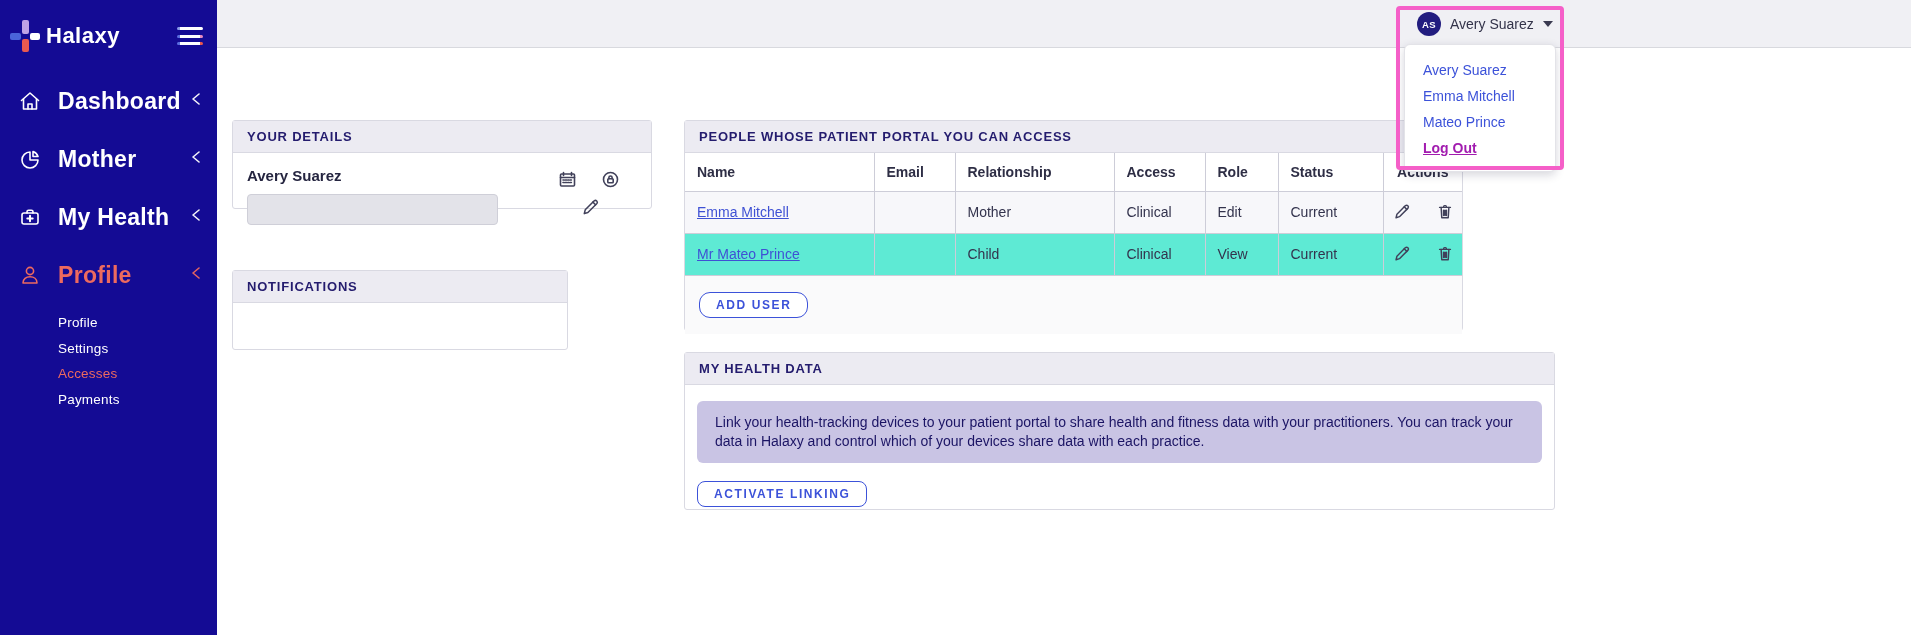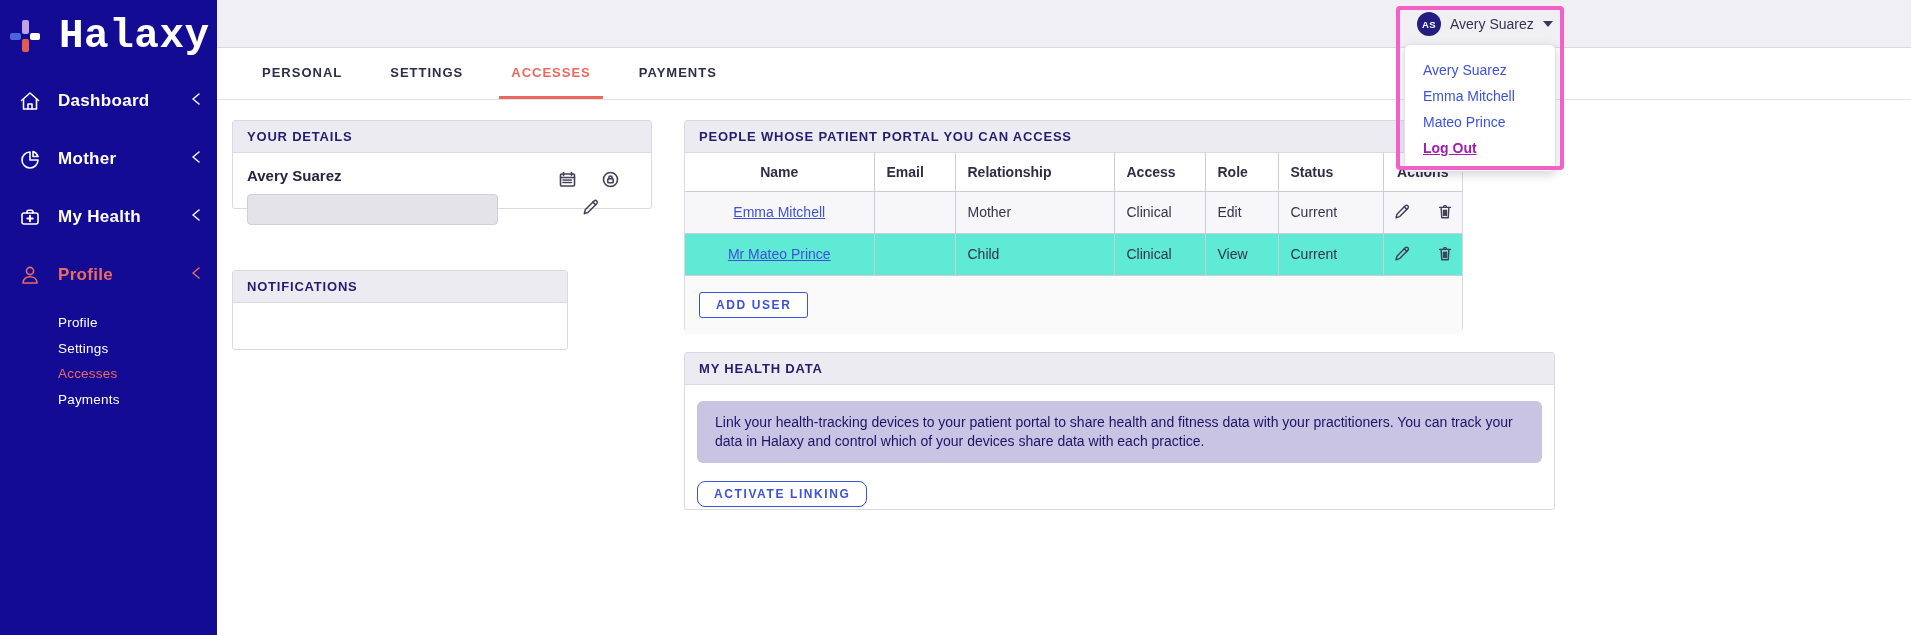--- a/index.html
+++ b/index.html
@@ -8,30 +8,30 @@
   .app { position:relative; width:1911px; height:635px; overflow:hidden; background:#fff; }
 
   
   .sidebar { position:absolute; left:0; top:0; width:217px; height:635px; background:#140b94; color:#fff; z-index:10; }
   .logo-row { display:flex; align-items:center; height:72px; padding:0 14px 0 10px; }
   .logo-cross { position:relative; width:30px; height:36px; flex:0 0 auto; }
   .logo-cross .v-top { position:absolute; left:12px; top:2px;  width:7px; height:14px; background:#bfa3e6; border-radius:2px; }
   .logo-cross .v-bot { position:absolute; left:12px; top:21px; width:7px; height:13px; background:#e85a50; border-radius:2px; }
   .logo-cross .h-left{ position:absolute; left:0;  top:15px; width:11px; height:7px; background:#4a64d9; border-radius:2px; }
   .logo-cross .h-right{position:absolute; left:20px; top:15px; width:10px; height:7px; background:#ffffff; border-radius:2px; }
-  .logo-text { font-size:41px; font-weight:bold; letter-spacing:.5px; color:#fff; margin-left:19px;font-family:Liberation Mono, monospace; }
+  .logo-text { font-size:22px; font-weight:bold; letter-spacing:.5px; color:#fff; margin-left:6px; }
   .burger { margin-left:auto; width:26px; height:18px; display:flex; flex-direction:column; justify-content:space-between; cursor:pointer; }
   .burger i { display:block; height:3px; border-radius:2px; background:#fff; }
   .burger i:nth-child(1){ background:linear-gradient(90deg,#8b9ce8 0 3px,#fff 3px); }
   .burger i:nth-child(2){ background:linear-gradient(90deg,#5b6fe0 0 3px,#fff 3px,#fff calc(100% - 3px),#e78bc0 calc(100% - 3px)); }
   .burger i:nth-child(3){ background:linear-gradient(90deg,#5b6fe0 0 3px,#fff 3px,#fff calc(100% - 3px),#e8564c calc(100% - 3px)); }
   .nav { }
   .nav-item { display:flex; align-items:center; height:58px; padding:0 16px 0 18px; cursor:pointer; }
   .nav-item .ic { width:24px; height:24px; margin-right:16px; flex:0 0 auto; }
-  .nav-item .lbl { font-size:17px; font-weight:bold; letter-spacing:.3px; }
+  .nav-item .lbl { font-size:23px; font-weight:bold; letter-spacing:.3px; }
   .nav-item .chev { margin-left:auto; opacity:.95; }
   .nav-item.active { color:#ed6a5f; }
   .nav-item.active .lbl { color:#ed6a5f; }
   .subnav { padding:6px 0 0 58px; }
   .subnav-item { height:25.5px; display:flex; align-items:center; font-size:13.5px; color:#fff; cursor:pointer; letter-spacing:.2px; }
   .subnav-item.active { color:#ed6a5f; }
   svg.stroke { fill:none; stroke:currentColor; stroke-width:1.6; stroke-linecap:round; stroke-linejoin:round; }
 
   
   .main { position:absolute; left:217px; top:0; width:1694px; height:635px; background:#fff; }
@@ -60,31 +60,31 @@
   .di.pen  { left:21px; top:26px; }
 
   .card-notif { left:15px; top:270px; width:336px; height:80px; }
   .notif-body { padding:16px; font-size:14px; color:#3a3a4a; }
 
   .card-access { left:467px; top:120px; width:779px; height:211px; }
   table.access { width:100%; border-collapse:collapse; table-layout:fixed; }
   table.access th, table.access td { border:1px solid #cdcdd8; border-top:none; padding:0 12px; font-size:14px; text-align:left; color:#33334d; vertical-align:middle; }
   table.access th { height:38px; font-weight:bold; color:#2e2e45; background:#fff; }
   table.access td { height:42px; }
-  table.access th:first-child, table.access td:first-child { border-left:none;text-align:center; }
+  table.access th:first-child, table.access td:first-child { border-left:none; }
   table.access th:last-child,  table.access td:last-child  { border-right:none; }
   table.access tr.r0 td { background:#f7f7fa; }
   table.access tr.r1 td { background:#5eead4; }
   .col-name{width:189px}.col-email{width:81px}.col-rel{width:159px}.col-acc{width:91px}.col-role{width:73px}.col-status{width:105px}.col-act{width:auto}
   a.plink { color:#3f51d4; text-decoration:underline; cursor:pointer; }
   .act-cell { text-align:center !important; }
   .act-icons { display:flex; justify-content:center; gap:26px; color:#41415a; }
   .act-icons span { cursor:pointer; }
   .table-footer { padding:16px 14px; background:#fafafb; }
-  .btn-outline { display:inline-block; background:#fff; border:1.5px solid #3c52d9; color:#3c52d9; font-size:12px; font-weight:bold; letter-spacing:1.6px; border-radius:3px; padding:5px 16px; cursor:pointer; font-family:"Liberation Sans",sans-serif; }
+  .btn-outline { display:inline-block; background:#fff; border:1.5px solid #3c52d9; color:#3c52d9; font-size:12px; font-weight:bold; letter-spacing:1.6px; border-radius:11px; padding:5px 16px; cursor:pointer; font-family:"Liberation Sans",sans-serif; }
 
   .card-health { left:467px; top:352px; width:871px; height:158px; }
   .health-body { padding:16px 12px 10px 12px; }
   .health-info { background:#c9c4e4; border-radius:6px; color:#1b1464; font-size:14px; line-height:19px; padding:12px 18px; height:62px; }
   .health-btn { margin-top:18px; border-radius:8px; }
 
   
   .dropdown { position:absolute; left:1187px; top:44px; width:152px; background:#fff; border:1px solid #e3e3e8; border-radius:6px; box-shadow:0 3px 10px rgba(30,30,60,.18); padding:12px 0 14px; z-index:40; }
   .dropdown .dd-item { display:block; padding:5px 18px; font-size:14px; color:#3c52d9; cursor:pointer; }
   .dropdown .dd-logout { display:inline-block; margin:5px 18px 0; font-size:14px; color:#a21caf; text-decoration:underline; font-weight:bold; cursor:pointer; }
@@ -176,26 +176,20 @@
 
   <div class="main">
 
     <div class="topbar"></div>
     <div class="user-chip">
       <span class="avatar">AS</span>
       <span class="user-name">Avery Suarez</span>
       <span class="caret"></span>
     </div>
 
-    <div class="tabrow">
-      <div class="tab">PERSONAL</div>
-      <div class="tab">SETTINGS</div>
-      <div class="tab active">ACCESSES</div>
-      <div class="tab">PAYMENTS</div>
-    </div>
 
     <section class="card card-details">
       <div class="card-header">YOUR DETAILS</div>
       <div class="details-body">
         <div class="details-name">Avery Suarez</div>
         <input class="details-input" type="text" disabled="" value="" style="">
         <div class="details-icons">
           <span class="di cal">
             <svg class="stroke" width="17" height="17" viewBox="0 0 17 17">
                 <rect x="1.5" y="3" width="14" height="12" rx="1"></rect>

